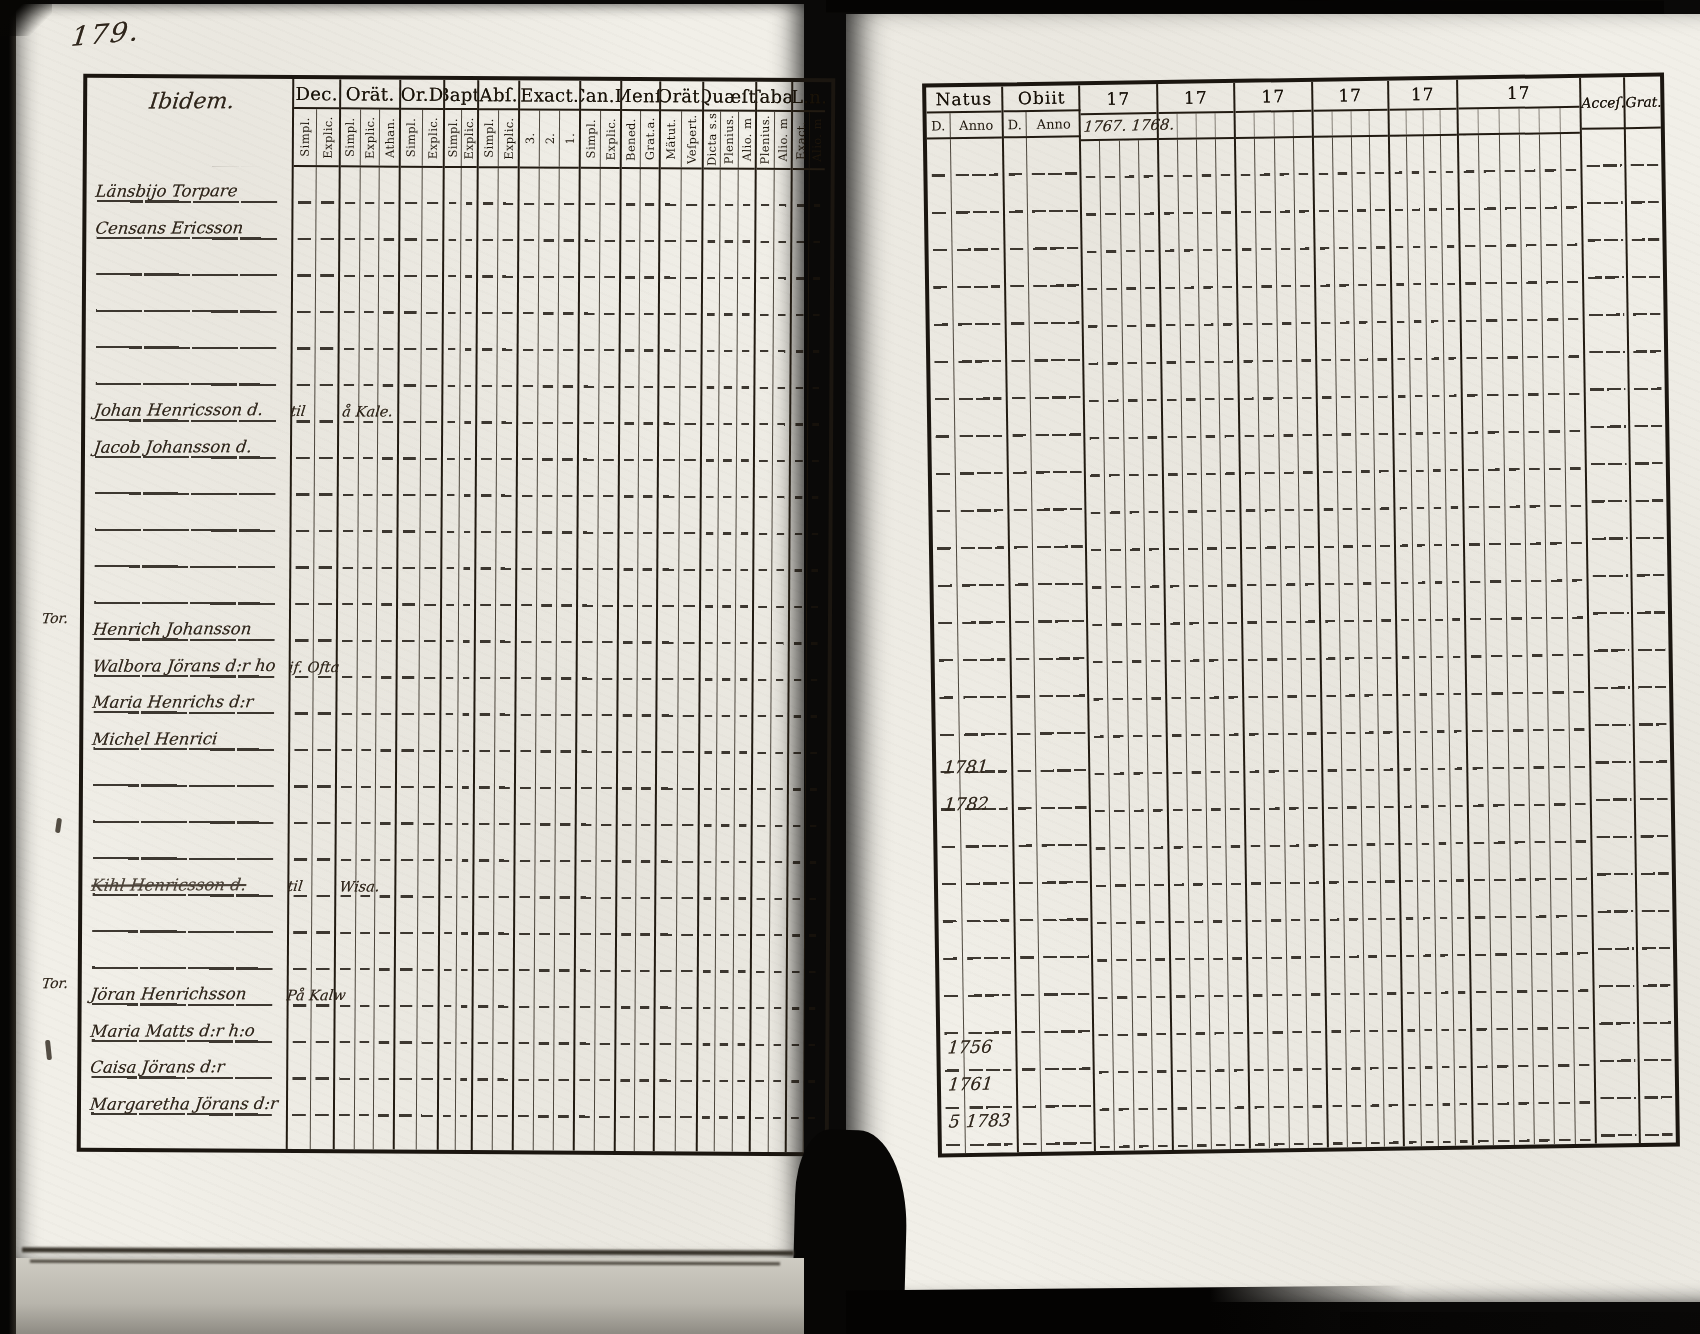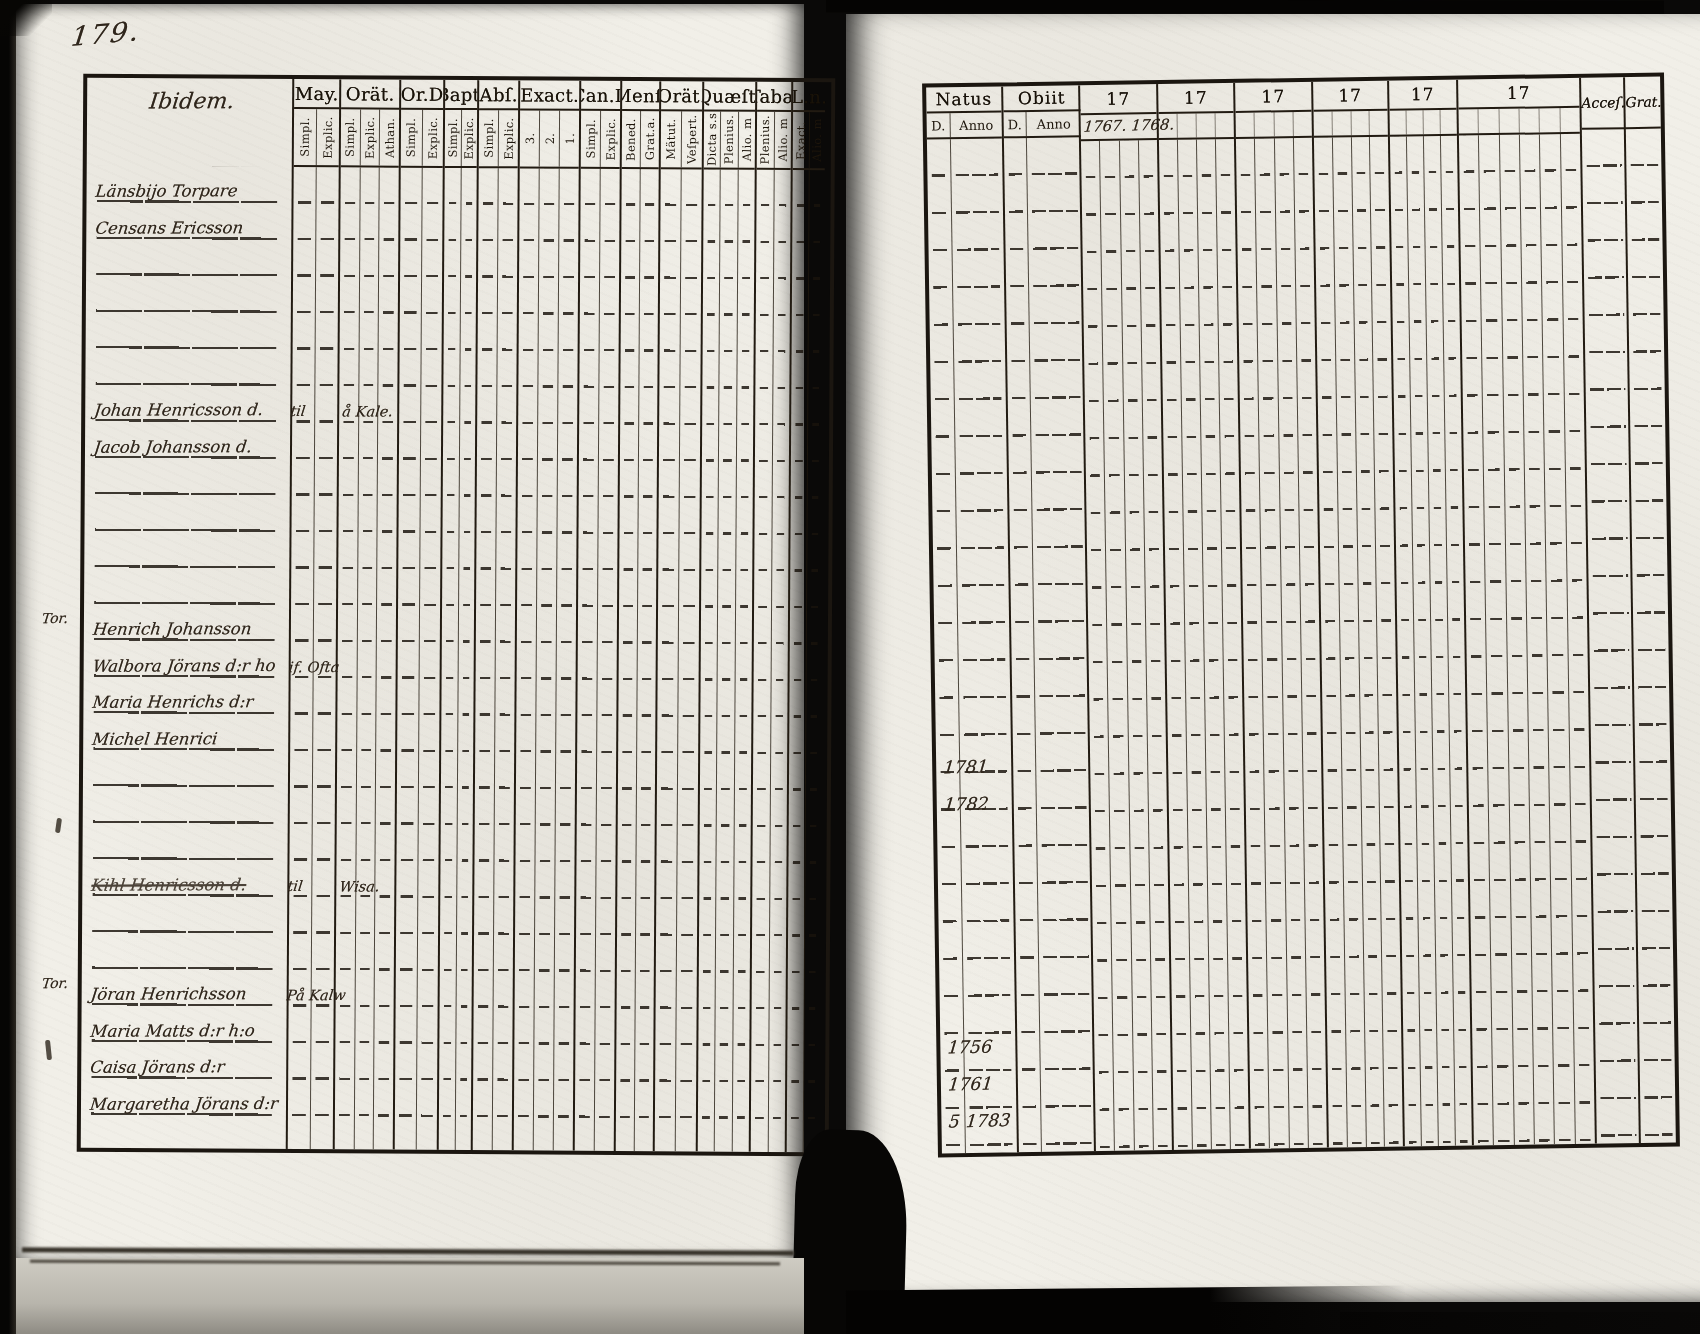--- a/index.html
+++ b/index.html
@@ -106,21 +106,21 @@
     <div class="hw pageno">179.</div>
     <div class="frame" id="lt">
       <div id="left-cols">
           <div class="cg names" style="width: 205px;">
             <div class="title hw">Ibidem.</div>
             <div class="nbody">
               <div class="strip rules wide"></div>
             </div>
           </div>
           <div class="cg" style="width: 47px;">
-            <div class="lab">May.</div>
+            <div class="lab">Dec.</div>
             <div class="subs">
               <div class="sub">
                 <span>Simpl.</span>
               </div>
               <div class="sub">
                 <span>Explic.</span>
               </div>
             </div>
             <div class="cbody">
               <div class="strip rules"></div>

